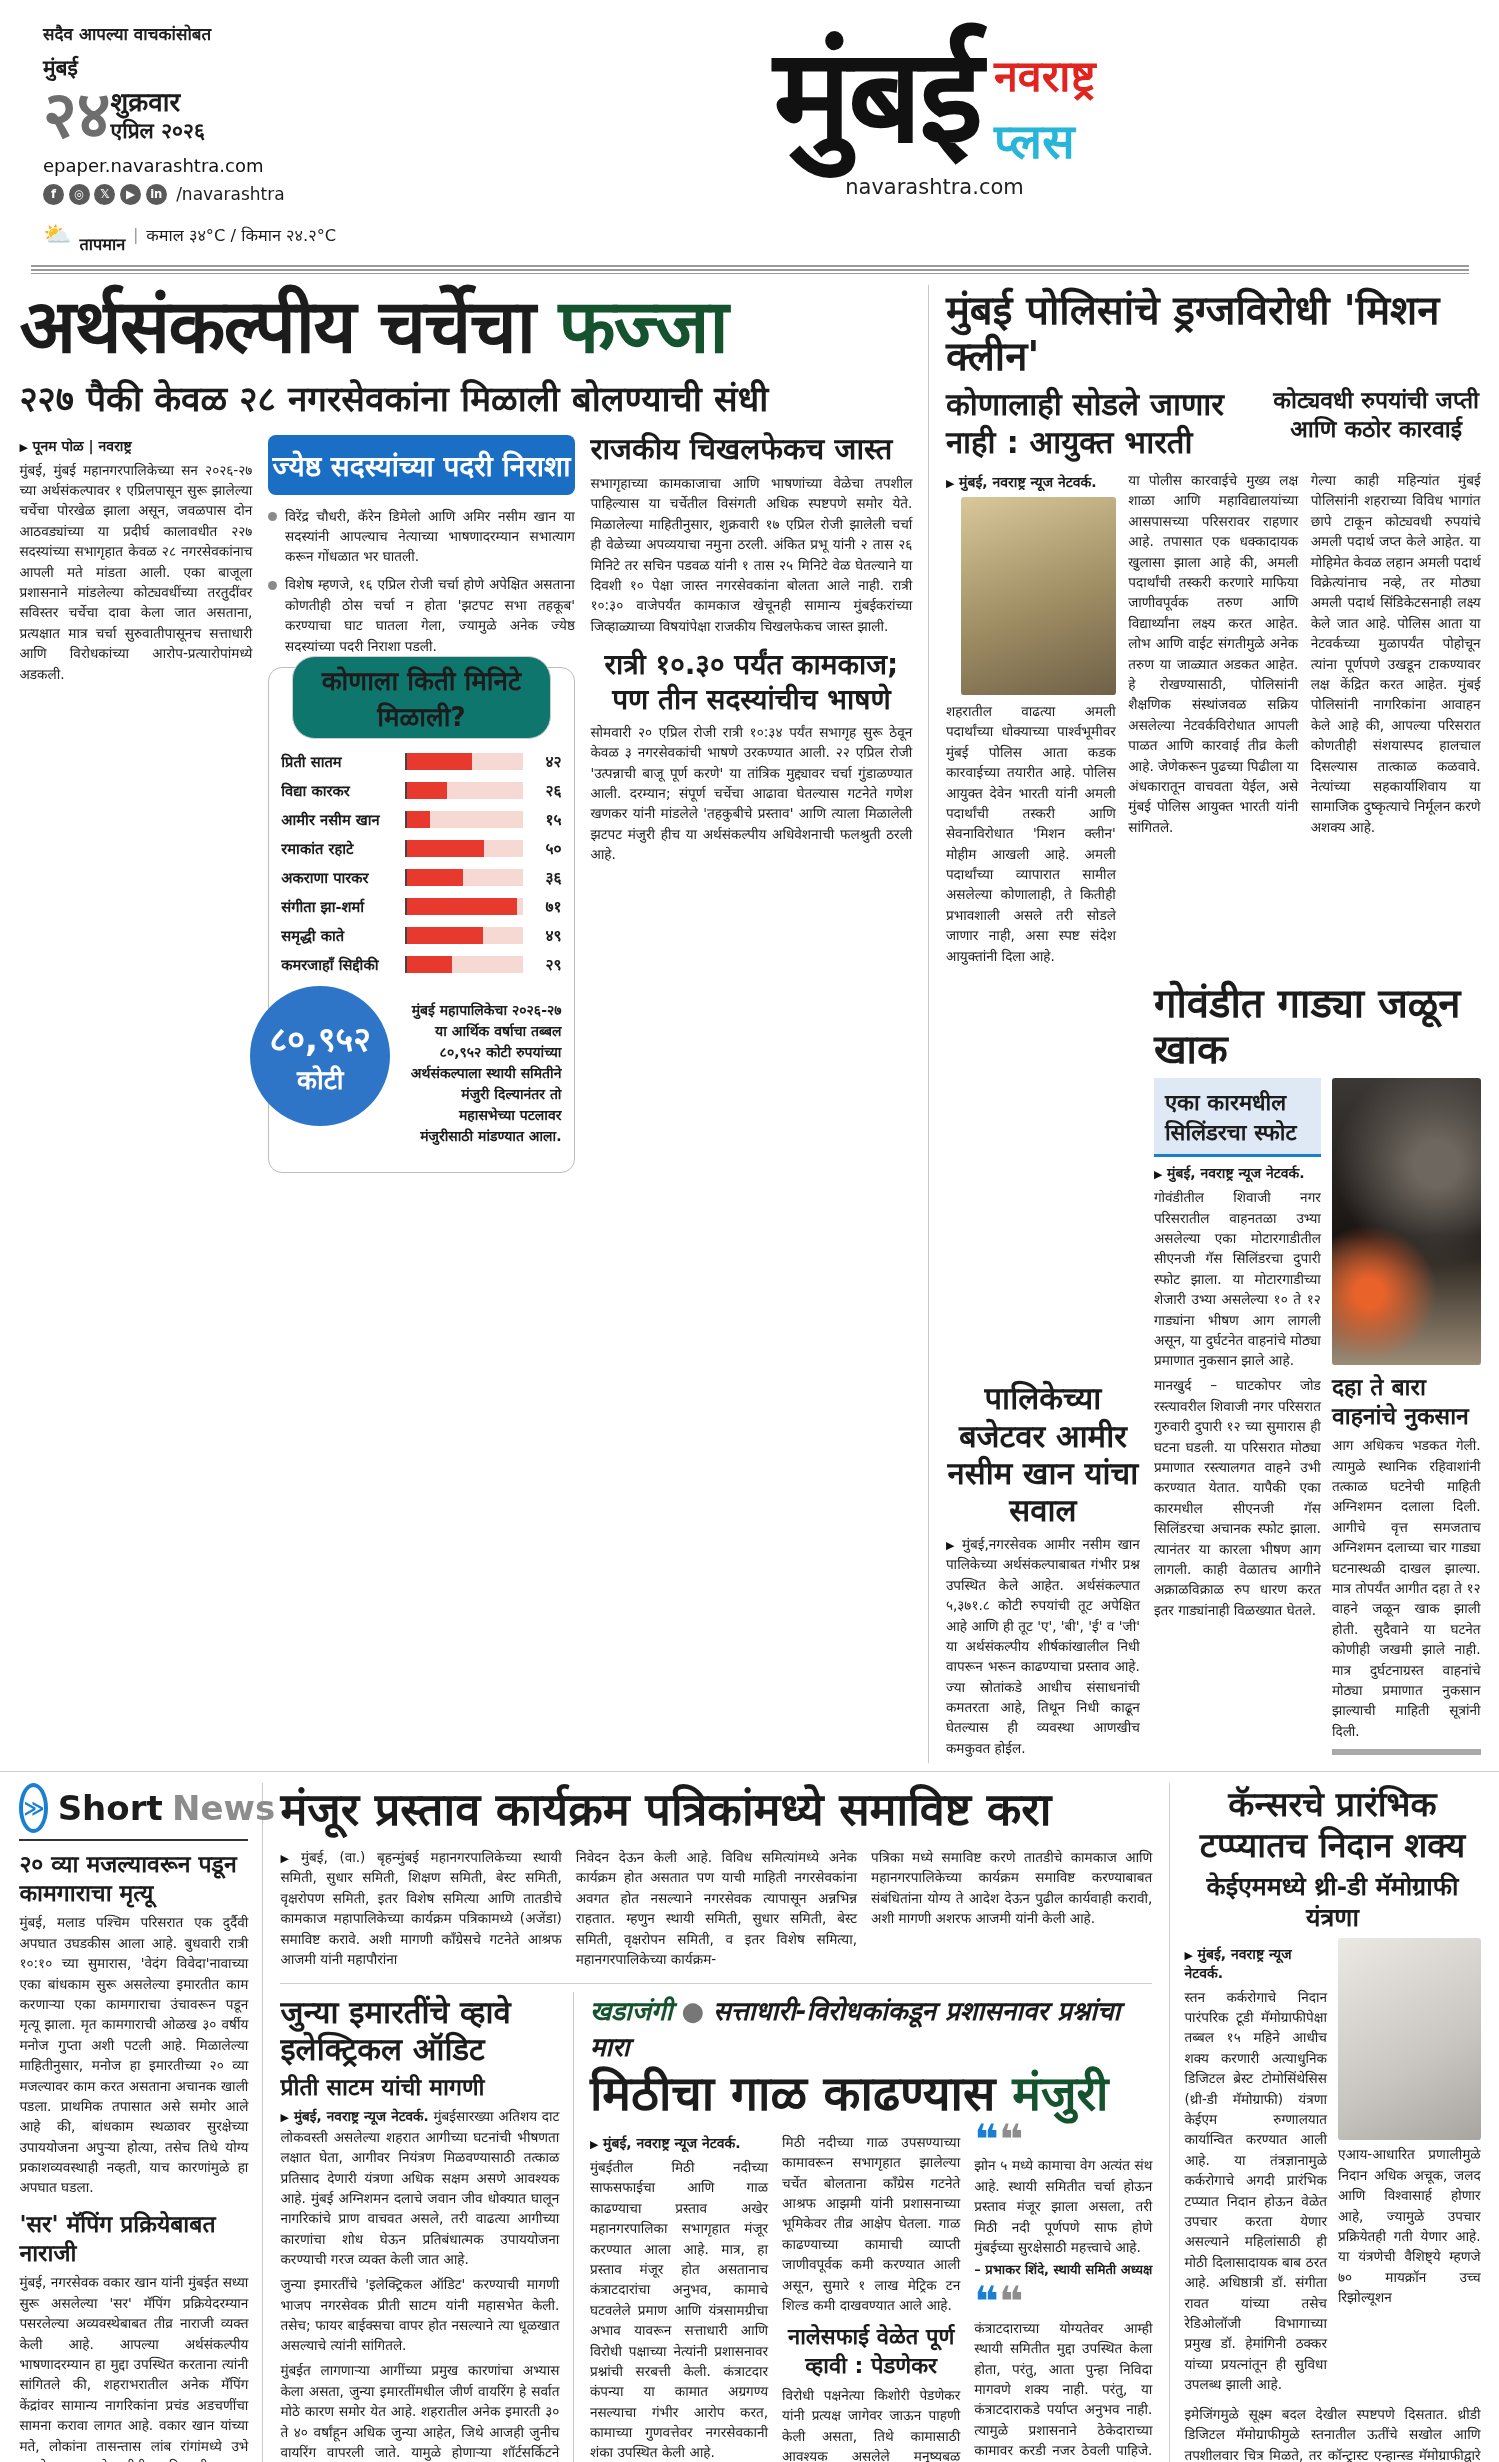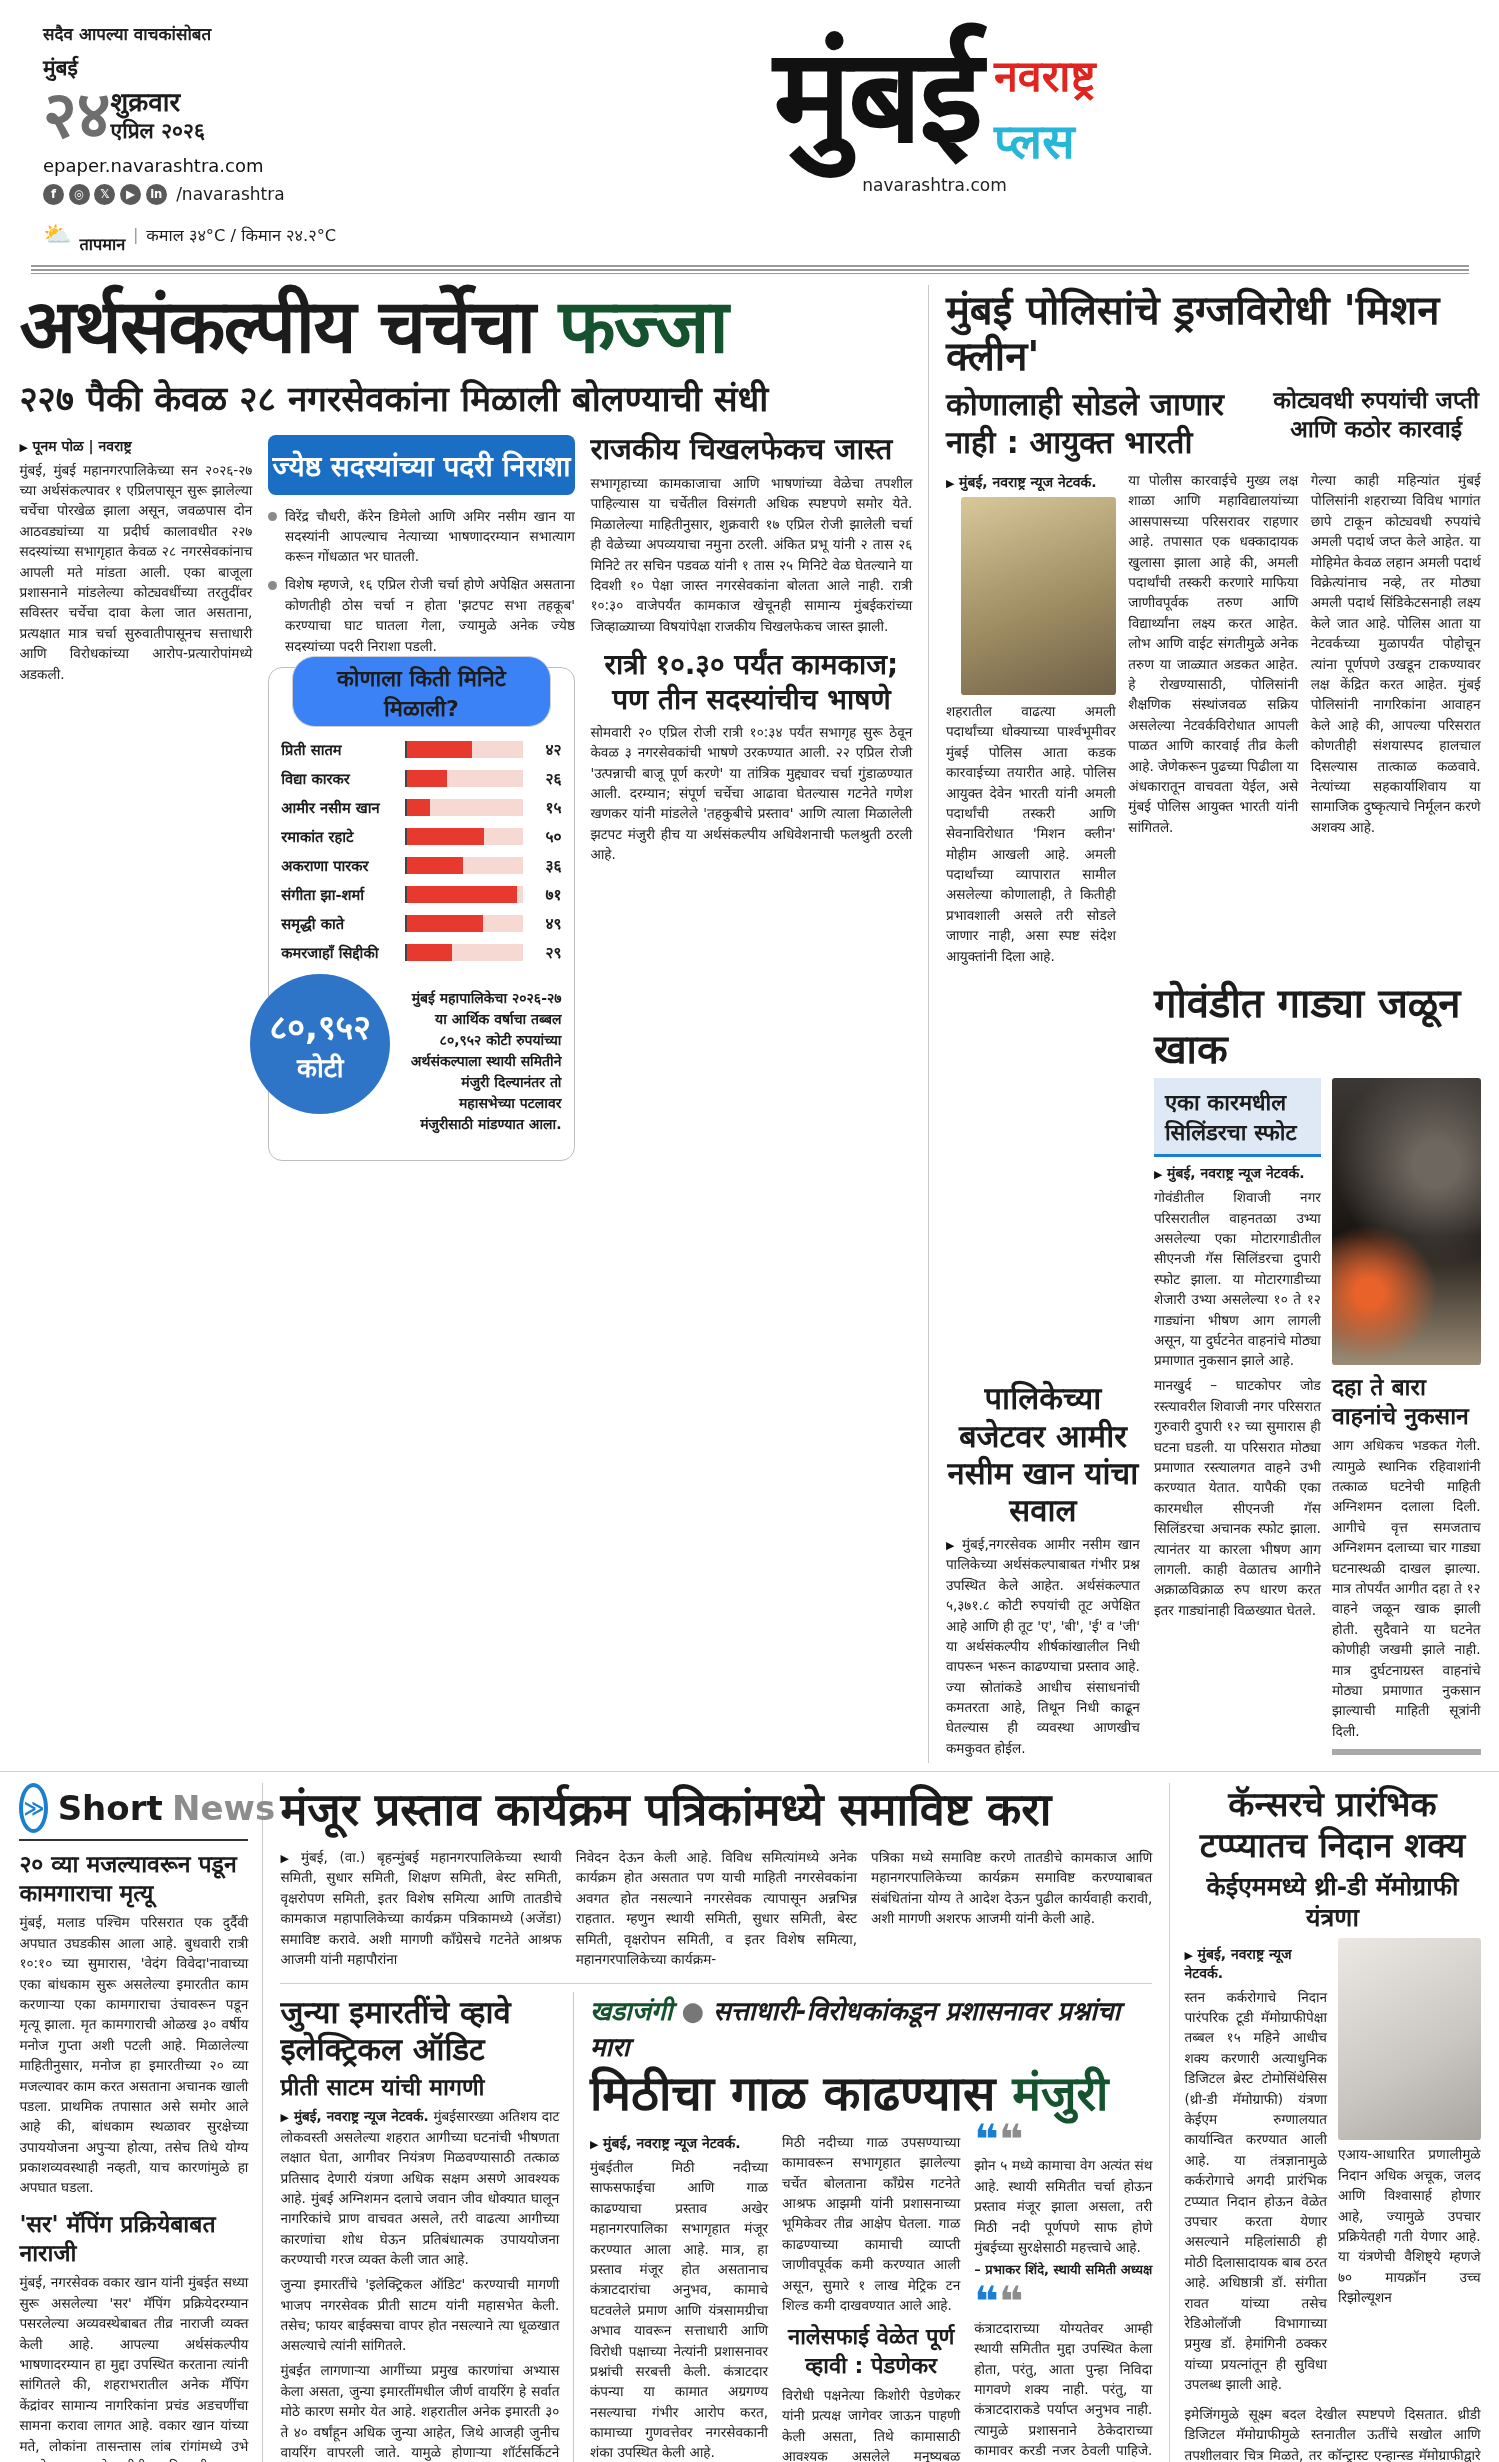--- a/index.html
+++ b/index.html
@@ -21,21 +21,21 @@
   .mh-weather{display:flex;align-items:center;gap:7.8px;margin-top:9.3px;font-size:16.3px;}
   .wx-icon{font-size:23px;color:#777;}
   .wx-label{font-weight:bold;margin-top:19px;}
   .wx-sep{color:#999;}
   .mh-center{flex:1 1 auto;display:flex;flex-direction:column;align-items:center;}
   .logo-row{display:flex;align-items:center;gap:14px;}
   .logo-main{font-size:130px;font-weight:900;line-height:0.95;letter-spacing:-3.1px;color:#111;}
   .logo-stack{display:flex;flex-direction:column;gap:3.1px;margin-top:23px;}
   .logo-red{color:#e02420;font-size:43px;font-weight:900;}
   .logo-cyan{color:#27b6d8;font-size:48px;font-weight:900;}
-  .logo-site{font-size:17px;margin-top:3.1px;color:#222;}
+  .logo-site{font-size:21px;margin-top:3.1px;color:#222;}
   .mh-right{flex:0 0 auto;display:flex;gap:12.4px;align-items:flex-start;margin-top:31px;}
   .teaser-text{text-align:right;font-weight:bold;font-size:23px;line-height:1.3;}
   .teaser-rule{border-top:1.6px solid #bbb;margin:9.3px 0 7.8px;}
   .teaser-link{display:flex;align-items:center;justify-content:flex-end;gap:7.8px;font-weight:bold;font-size:21px;}
   .arrow-circle{width:29.5px;height:29.5px;border-radius:50%;background:#222;color:#fff;display:flex;align-items:center;justify-content:center;font-size:15.5px;}
   .teaser-photo{width:93px;height:140px;border-radius:7.8px;background:linear-gradient(120deg,#d8893b,#f3d9a8 45%,#b96a2e);flex:0 0 auto;}
   .triple-rule{height:9.3px;margin:4.7px 31px 0;background:repeating-linear-gradient(#9a9a9a 0 1.6px,#fff 1.6px 3.9px);}
   
   .band{display:flex;gap:17px;padding:11px 19.4px 7.8px;box-sizing:border-box;}
   .col{min-width:0;}
@@ -49,21 +49,21 @@
   .h-md{font-size:31px;font-weight:900;line-height:1.2;margin:1.6px 0 4.7px;}
   .h-sm{font-size:23px;font-weight:900;line-height:1.25;margin:1.6px 0 4.7px;}
   .h-xs{font-size:18.6px;font-weight:900;line-height:1.3;}
   .subhead-lg{font-size:35px;font-weight:900;margin:0 0 9.3px;}
   .graybar{height:6.2px;background:#a9a9a9;margin:7.8px 0;}
   
   .bluebox{background:#1a6fc4;color:#fff;font-weight:900;font-size:28px;text-align:center;border-radius:7.8px;padding:11px 4px;margin:4.7px 0 11px;}
   .bullet{display:flex;gap:7.8px;margin:7.8px 0;}
   .bullet .dot{width:9.3px;height:9.3px;border-radius:50%;background:#8a8a8a;flex:0 0 auto;margin-top:6.2px;}
   .chartbox{border:1.6px solid #bdbdbd;border-radius:14px;padding:11px 12.4px;margin-top:11px;}
-  .chart-title{font-size:22px;font-weight:900;text-align:center;border:1.6px solid #cfcfcf;border-radius:23px;padding:4.7px 7.8px;margin:-23px auto 11px;background:#3b82f6;width:86%;}
+  .chart-title{font-size:26px;font-weight:900;text-align:center;border:1.6px solid #cfcfcf;border-radius:23px;padding:4.7px 7.8px;margin:-23px auto 11px;background:#0f766e;width:86%;}
   .bar-row{display:flex;align-items:center;gap:7.8px;margin:7px 0;}
   .bar-label{width:116px;font-weight:bold;font-size:14.7px;flex:0 0 auto;}
   .bar-track{flex:1 1 auto;background:#f6d9d3;height:17px;border-left:2.3px solid #444;position:relative;}
   .bar-fill{height:100%;background:#e8392f;}
   .bar-val{width:31px;text-align:right;font-weight:bold;font-size:15.5px;flex:0 0 auto;}
   .circle-note{display:flex;gap:11px;align-items:flex-start;margin-top:11px;}
   .bigcircle{width:140px;height:140px;border-radius:50%;background:#2e75c8;color:#fff;display:flex;flex-direction:column;align-items:center;justify-content:center;flex:0 0 auto;margin-left:-31px;}
   .bigcircle .amt{font-size:34px;font-weight:900;}
   .bigcircle .unit{font-size:26px;font-weight:900;}
   .note-text{font-size:14px;font-weight:bold;line-height:1.5;text-align:right;}

